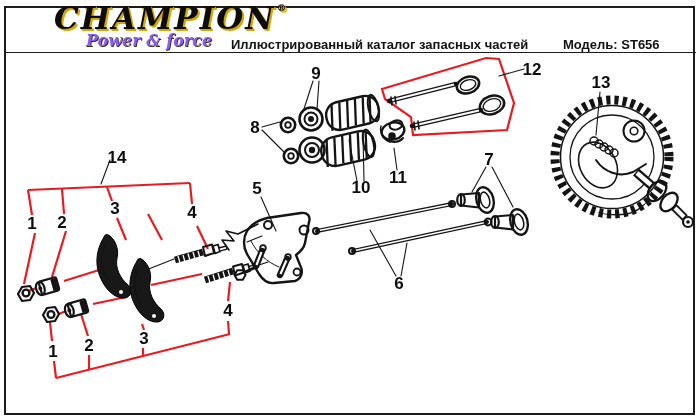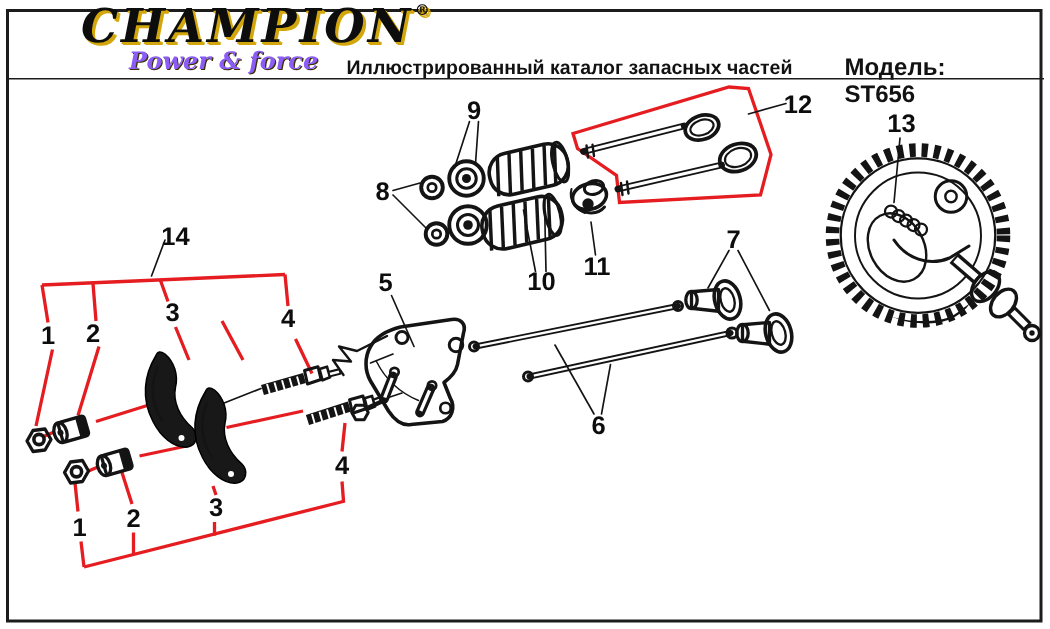--- a/index.html
+++ b/index.html
@@ -14,21 +14,21 @@
          font-size:31px;letter-spacing:2px;color:#0d0d0d;line-height:1;
          text-shadow:1px 1px 0 #d3a70c,2px 2px 0 #d3a70c;margin-left:16px;}
   .reg{font-size:10px;vertical-align:18px;letter-spacing:0;margin-left:1px;}
   .tagline{position:absolute;left:86px;top:32px;
            font-family:"DejaVu Serif",serif;font-style:italic;font-weight:bold;
            font-size:16px;color:#8b5cf6;line-height:1.1;
            text-shadow:0.8px 0.8px 0 #3d3100;}
   .title{position:absolute;left:231px;top:37px;width:300px;text-align:left;
          font-size:13px;font-weight:700;color:#121212;}
   .model{position:absolute;left:563px;top:37px;width:110px;
-         font-size:16px;font-weight:700;color:#121212;}
+         font-size:13px;font-weight:700;color:#121212;}
   svg.diagram{position:absolute;left:0;top:0;}
   .o{fill:none;stroke:#141414;stroke-linecap:round;stroke-linejoin:round;}
   .num{font:700 17px "Liberation Sans",sans-serif;fill:#0d0d0d;text-anchor:middle;}
 </style>
 </head>
 <body>
 
 <div class="page">
   <div class="frame"></div>
 

